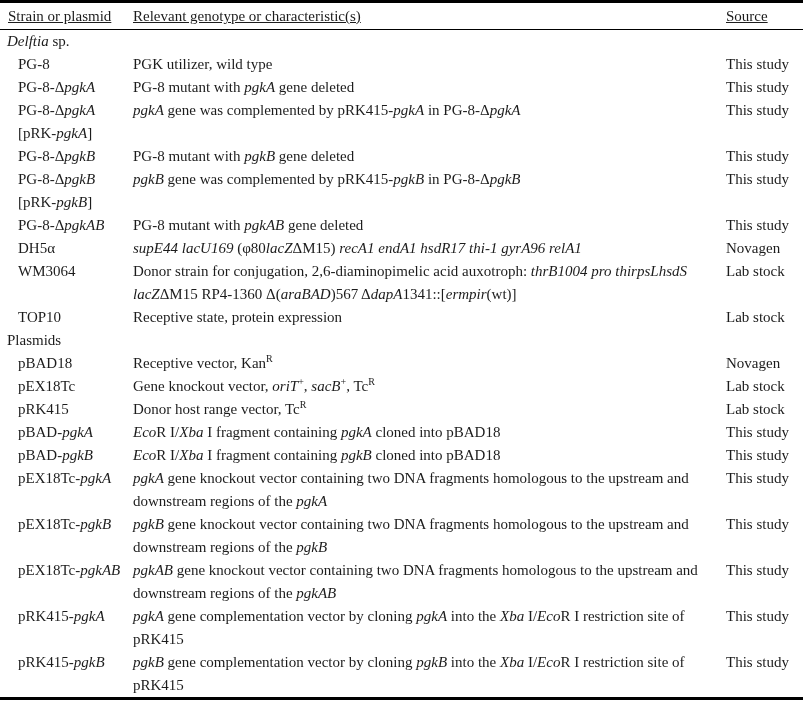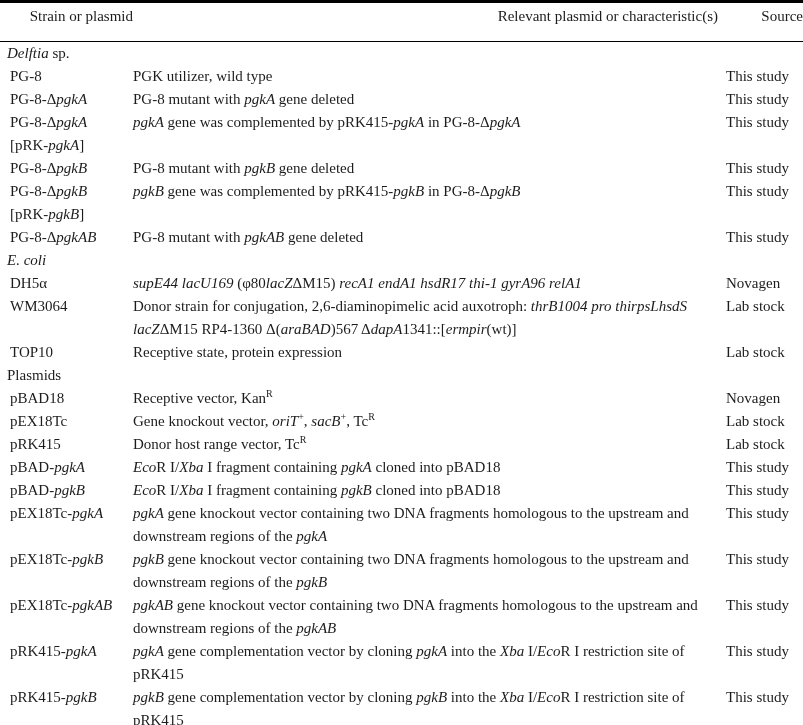--- a/index.html
+++ b/index.html
@@ -20,35 +20,36 @@
     table-layout: fixed;
     width: 803px;
     border-top: 3px solid #000;
     border-bottom: 3px solid #000;
   }
   col.c1 { width: 133px; }
   col.c2 { width: 585px; }
   col.c3 { width: 85px; }
   th {
     font-weight: normal;
-    text-align: right;
+    text-align: left;
     border-bottom: 1.5px solid #000;
-    padding: 4px 0 16px 0;
+    padding: 4px 0 4px 0;
     line-height: 18px;
     white-space: nowrap;
+    text-decoration: underline;
   }
   th.h-strain { padding-left: 8px; }
   th.h-source { padding-left: 8px; }
   td {
     vertical-align: top;
     padding: 0;
     line-height: 23px;
   }
   td.section-cell { padding-left: 7px; }
-  td.name-cell { padding-left: 10px; }
+  td.name-cell { padding-left: 18px; }
   td.genotype-cell { padding-left: 0; }
   td.source-cell { padding-left: 8px; white-space: nowrap; }
   .line { white-space: nowrap; }
   .it { font-style: italic; }
   sup {
     font-size: 10px;
     line-height: 0;
     vertical-align: super;
   }
 </style>
@@ -57,21 +58,21 @@
 
 <table class="strains">
   <colgroup>
     <col class="c1">
     <col class="c2">
     <col class="c3">
   </colgroup>
   <thead>
     <tr>
       <th class="h-strain">Strain or plasmid</th>
-      <th class="h-genotype">Relevant plasmid or characteristic(s)</th>
+      <th class="h-genotype">Relevant genotype or characteristic(s)</th>
       <th class="h-source">Source</th>
     </tr>
   </thead>
   <tbody>
       <tr>
         <td colspan="3" class="section-cell"><span class="it">Delftia</span><span> sp.</span></td>
       </tr>
       <tr>
         <td class="name-cell">
           <div class="line"><span>PG-8</span></div>
@@ -122,23 +123,20 @@
       <tr>
         <td class="name-cell">
           <div class="line"><span>PG-8-Δ</span><span class="it">pgkAB</span></div>
         </td>
         <td class="genotype-cell">
           <div class="line"><span>PG-8 mutant with </span><span class="it">pgkAB</span><span> gene deleted</span></div>
         </td>
         <td class="source-cell">This study</td>
       </tr>
       <tr>
-        <td colspan="3" class="section-cell"><span class="it">E. coli</span></td>
-      </tr>
-      <tr>
         <td class="name-cell">
           <div class="line"><span>DH5α</span></div>
         </td>
         <td class="genotype-cell">
           <div class="line"><span class="it">supE44 lacU169</span><span> (φ80</span><span class="it">lacZ</span><span>ΔM15) </span><span class="it">recA1 endA1 hsdR17 thi-1 gyrA96 relA1</span></div>
         </td>
         <td class="source-cell">Novagen</td>
       </tr>
       <tr>
         <td class="name-cell">

